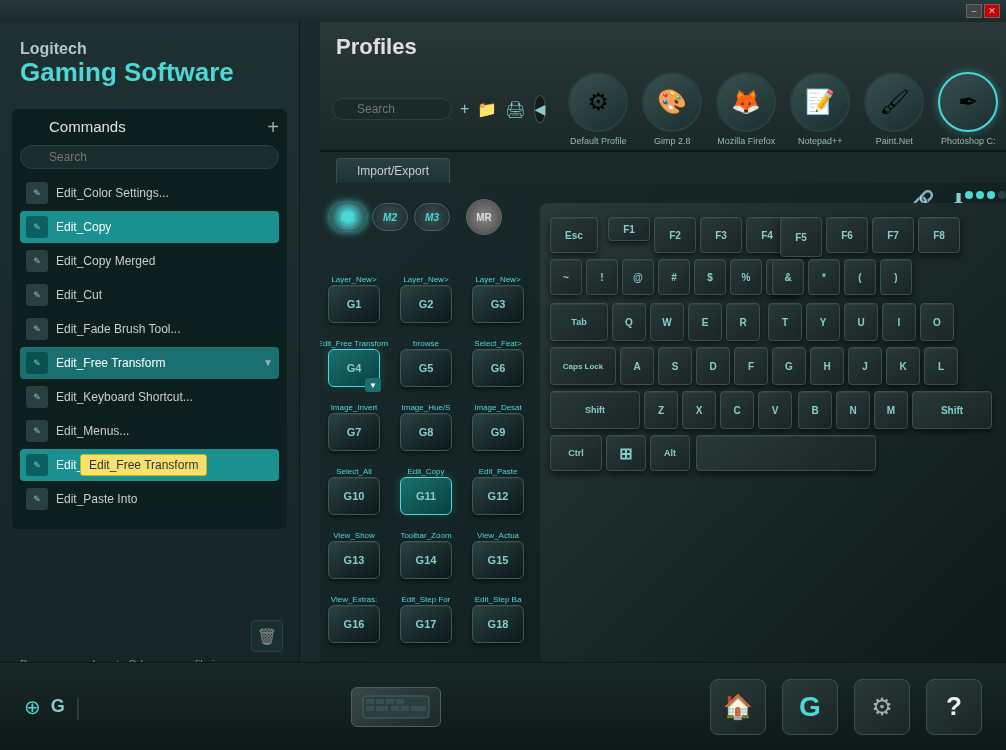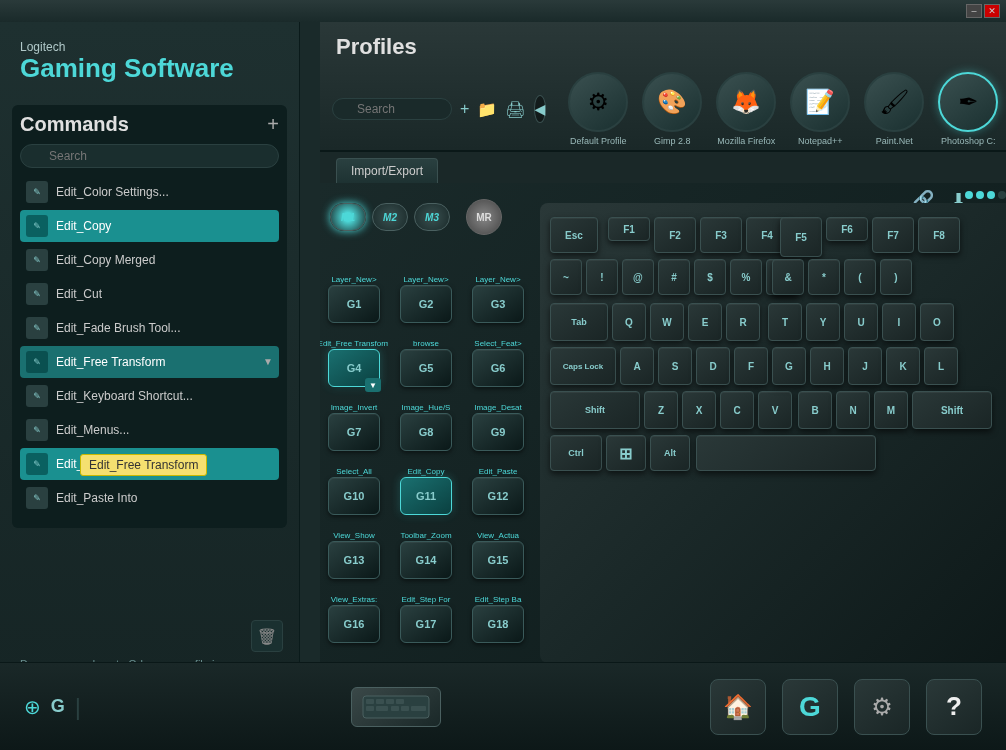--- a/index.html
+++ b/index.html
@@ -46,22 +46,22 @@
       height: 660px;
       background: linear-gradient(to bottom, #1e3030, #162525);
       border-right: 1px solid #0a1a1a;
     }
 
     #app-logo {
       padding: 18px 20px 12px;
     }
     .logo-small {
       color: #b0c8c8;
-      font-size: 12px;
-      font-weight: normal;
+      font-size: 16px;
+      font-weight: bold;
     }
     .logo-large {
       color: #4dd8d8;
       font-size: 26px;
       font-weight: bold;
       line-height: 1.1;
     }
 
     #commands-section {
       margin: 10px 12px 0;
@@ -70,22 +70,23 @@
       padding: 8px 8px 12px;
     }
     .commands-header {
       display: flex;
       align-items: center;
       justify-content: space-between;
       margin-bottom: 8px;
     }
     .commands-title {
       color: #e0e0e0;
-      font-size: 20px;
-      font-weight: bold;
+      font-size: 15px;
+      font-weight: normal;
+      margin-left: 29px;
     }
     .add-btn {
       color: #aaa;
       font-size: 20px;
       cursor: pointer;
       background: none;
       border: none;
       line-height: 1;
     }
 
@@ -271,21 +272,21 @@
     
     .tab-bar {
       background: #1a2828;
       padding: 6px 16px 0;
     }
     .tab {
       display: inline-block;
       background: linear-gradient(to bottom, #2a4040, #1e3232);
       color: #ccc;
       font-size: 12px;
-      padding: 5px 14px;
+      padding: 5px 20px;
       border-radius: 4px 4px 0 0;
       border: 1px solid #3a5050;
       border-bottom: none;
       cursor: pointer;
     }
 
     
     #keyboard-area {
       position: relative;
       width: 706px;
@@ -905,21 +906,21 @@
         <div class="kb-key z-key">Z</div>
         <div class="kb-key x-key">X</div>
         <div class="kb-key c-key">C</div>
         <div class="kb-key v-key">V</div>
 
         <div class="kb-key ctrl-key" style="font-size:9px;">Ctrl</div>
         <div class="kb-key win-key" style="font-size:16px;">⊞</div>
         <div class="kb-key alt-key" style="font-size:9px;">Alt</div>
 
         <div class="kb-key" style="left:240px;top:14px;width:42px;height:40px;">F5</div>
-        <div class="kb-key" style="left:286px;top:14px;width:42px;height:24px;">F6</div>
+        <div class="kb-key" style="left:286px;top:14px;width:42px;height:36px;">F6</div>
         <div class="kb-key" style="left:332px;top:14px;width:42px;height:36px;">F7</div>
         <div class="kb-key" style="left:378px;top:14px;width:42px;height:36px;">F8</div>
 
         <div class="kb-key" style="left:232px;top:56px;width:32px;height:36px;">&amp;</div>
         <div class="kb-key" style="left:268px;top:56px;width:32px;height:36px;">*</div>
         <div class="kb-key" style="left:304px;top:56px;width:32px;height:36px;">(</div>
         <div class="kb-key" style="left:340px;top:56px;width:32px;height:36px;">)</div>
 
         <div class="kb-key" style="left:228px;top:100px;width:34px;height:38px;">T</div>
         <div class="kb-key" style="left:266px;top:100px;width:34px;height:38px;">Y</div>

